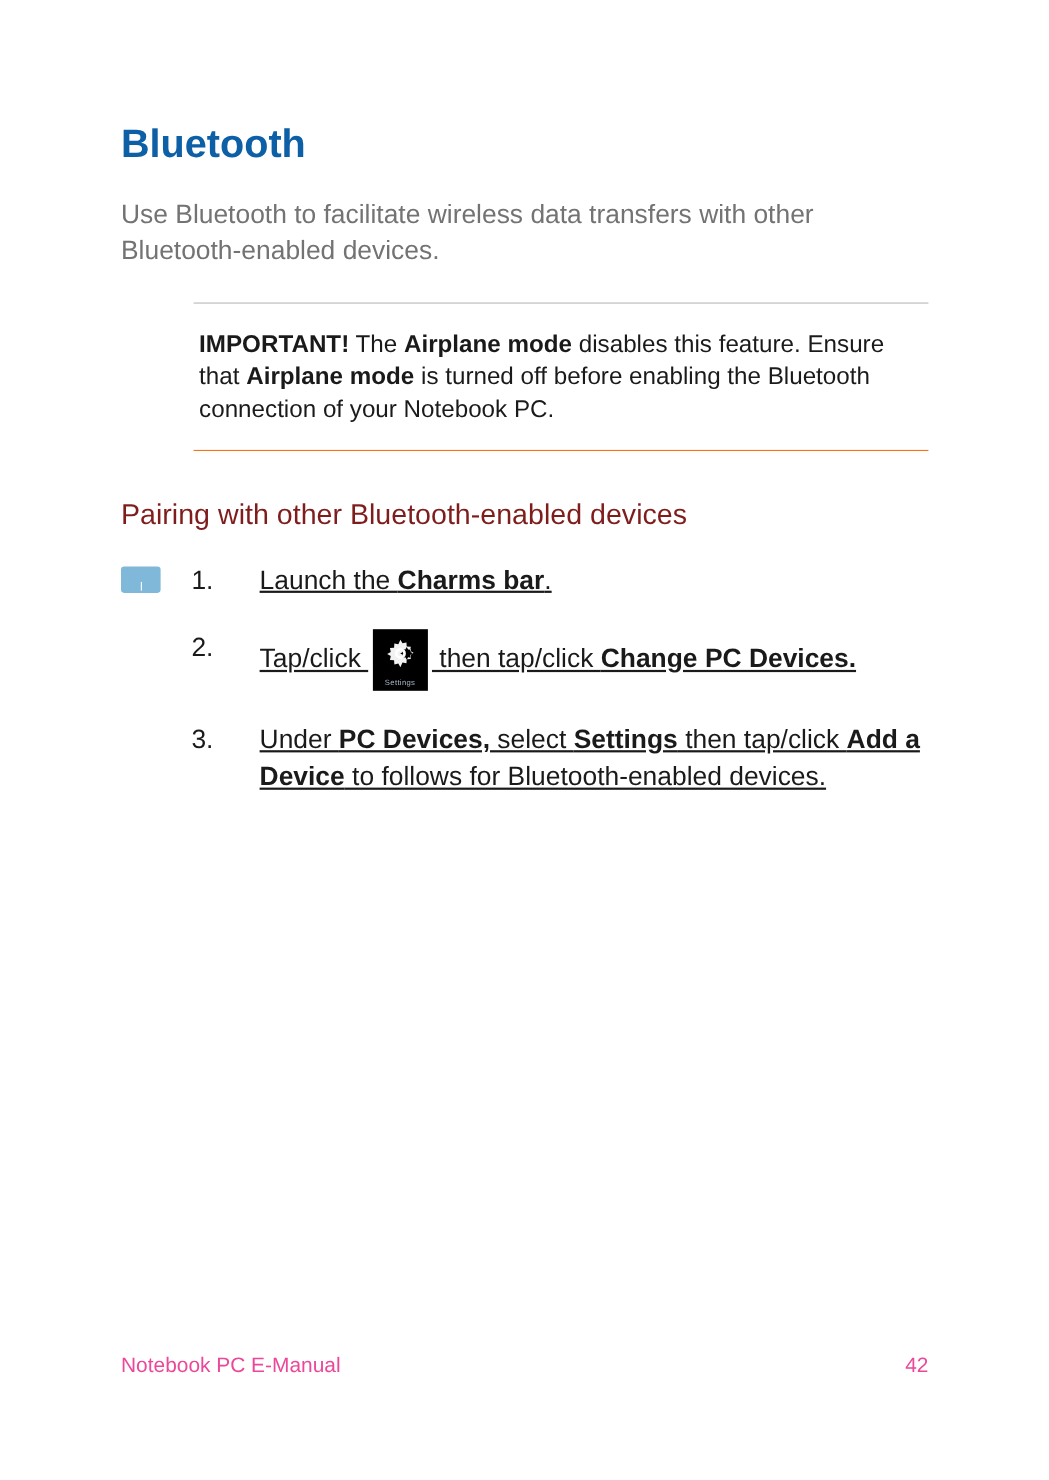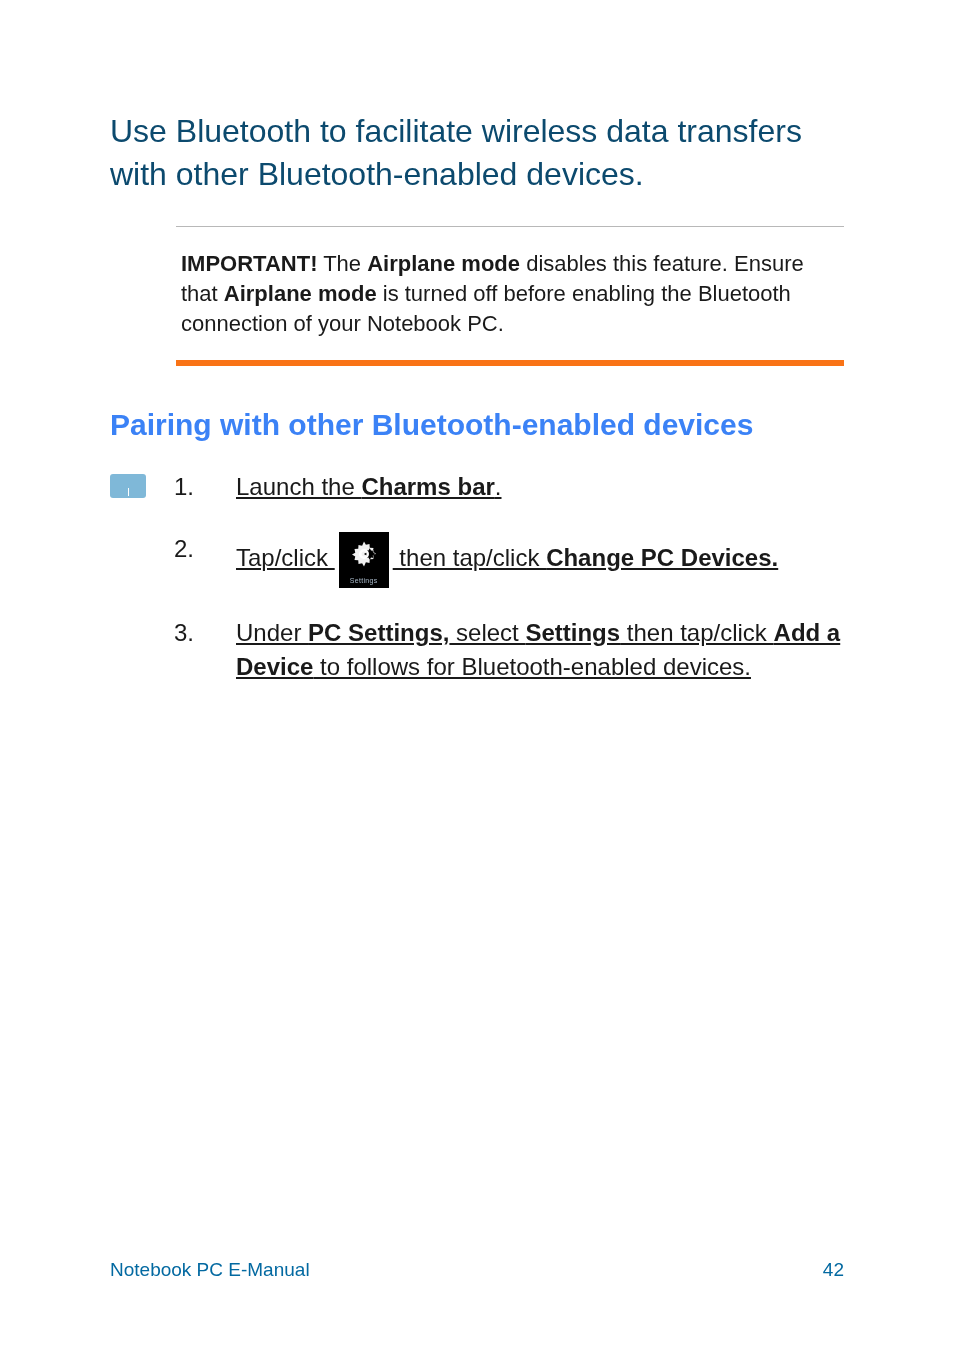--- a/index.html
+++ b/index.html
@@ -18,38 +18,38 @@
     .page {
       padding: 110px 110px 0 110px;
     }
     .h1 {
       color: #0d5fa6;
       font-size: 36px;
       font-weight: 700;
       margin-bottom: 28px;
     }
     .body-text {
-      font-size: 32px;
+      font-size: 24px;
       line-height: 1.35;
-      color: #0c4a6e;
+      color: #737373;
       margin-bottom: 30px;
     }
     .callout {
       margin-left: 66px;
       border-top: 1px solid #b8b8b8;
-      border-bottom: 6px solid #f97316;
+      border-bottom: 1px solid #f97316;
       padding: 22px 0 22px 5px;
       font-size: 22px;
       line-height: 1.35;
       margin-bottom: 42px;
     }
     .h2 {
-      color: #3b82f6;
-      font-size: 30px;
-      font-weight: 700;
+      color: #7f1d1d;
+      font-size: 26px;
+      font-weight: 400;
       margin-bottom: 28px;
     }
     .steps-wrap {
       display: flex;
       gap: 28px;
       margin-top: 10px;
     }
     .touchpad-icon {
       width: 36px;
       height: 24px;
@@ -105,34 +105,35 @@
       position: absolute;
       bottom: 2px;
       width: 100%;
       text-align: center;
       color: #a8b8c8;
       font-size: 7px;
       letter-spacing: 0.3px;
     }
     .footer {
       position: absolute;
-      bottom: 64px;
+      bottom: 92px;
       left: 110px;
       right: 110px;
       display: flex;
       justify-content: space-between;
       font-size: 19px;
-      color: #0369a1;
+      color: #ec4899;
     }
     .bold { font-weight: 700; }
   </style>
 </head>
 <body>
 
 <div class="page">
+  <h1 class="h1">Bluetooth</h1>
 
   <p class="body-text">Use Bluetooth to facilitate wireless data transfers with other Bluetooth-enabled devices.</p>
 
   <div class="callout">
     <span class="bold">IMPORTANT!</span><span> The </span><span class="bold">Airplane mode</span><span> disables this feature. Ensure that </span><span class="bold">Airplane mode</span><span> is turned off before enabling the Bluetooth connection of your Notebook PC.</span>
   </div>
 
   <h2 class="h2">Pairing with other Bluetooth-enabled devices</h2>
 
 
@@ -156,21 +157,21 @@
               <path fill="#ffffff" d="M19.4 13l1.9-1-1.9-1 .3-2.1-2.1.3-1-1.9-1 1.9-2.1-.3.3 2.1-1.9 1 1.9 1-.3 2.1 2.1-.3 1 1.9 1-1.9 2.1.3-.3-2.1zM12 2l1.5 2.6L16.4 4l.2 3 3 .2-.6 2.9 2.6 1.5-2.6 1.5.6 2.9-3 .2-.2 3-2.9-.6L12 22l-1.5-2.6L7.6 20l-.2-3-3-.2.6-2.9L2.4 12.4 5 10.9l-.6-2.9 3-.2.2-3 2.9.6L12 2z" opacity="0.95"></path>
             </svg>
             <span class="tile-label">Settings</span>
           </span><span> then tap/click </span><span class="bold">Change PC Devices.</span>
         </div>
       </div>
 
       <div class="step">
         <div class="step-num">3.</div>
         <div class="step-text">
-          <span>Under </span><span class="bold">PC Settings,</span><span> select </span><span class="bold">Settings</span><span> then tap/click </span><span class="bold">Add a Device</span><span> to follows for Bluetooth-enabled devices.</span>
+          <span>Under </span><span class="bold">PC Devices,</span><span> select </span><span class="bold">Settings</span><span> then tap/click </span><span class="bold">Add a Device</span><span> to follows for Bluetooth-enabled devices.</span>
         </div>
       </div>
 
     </div>
   </div>
 </div>
 
 <div class="footer">
   <span>Notebook PC E-Manual</span>
   <span>42</span>

